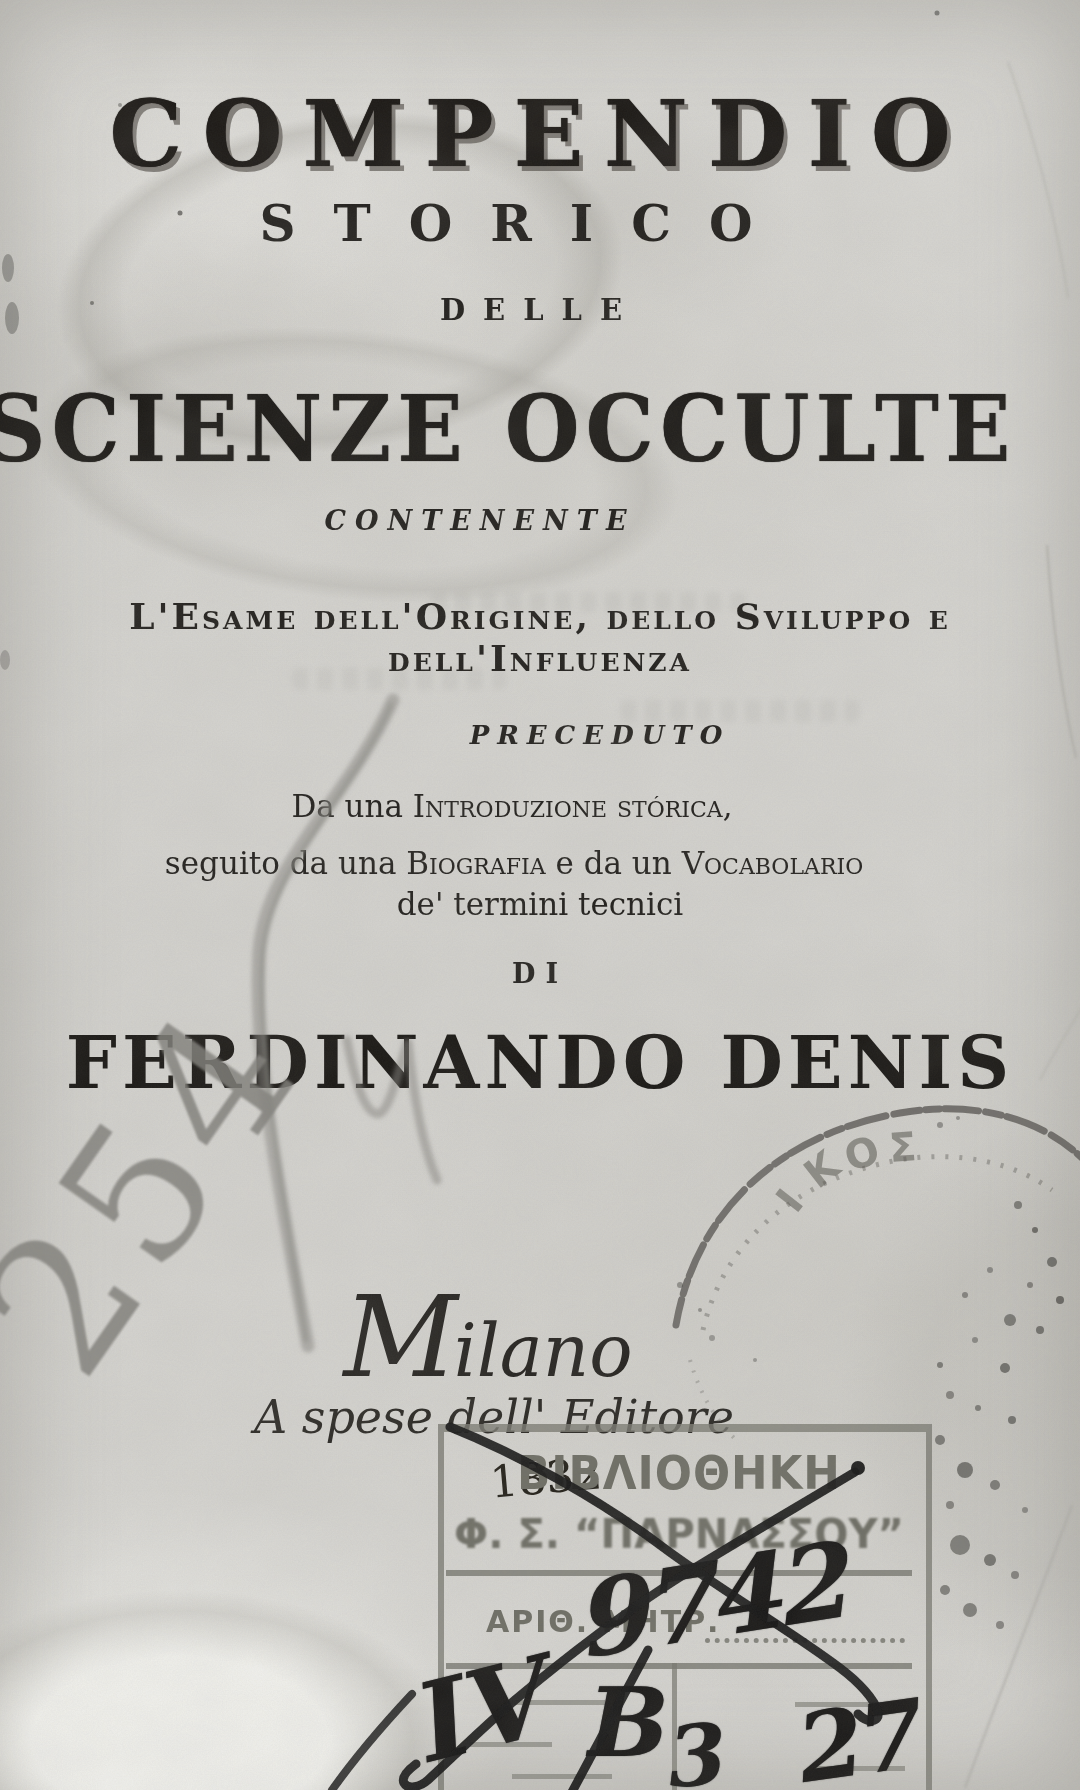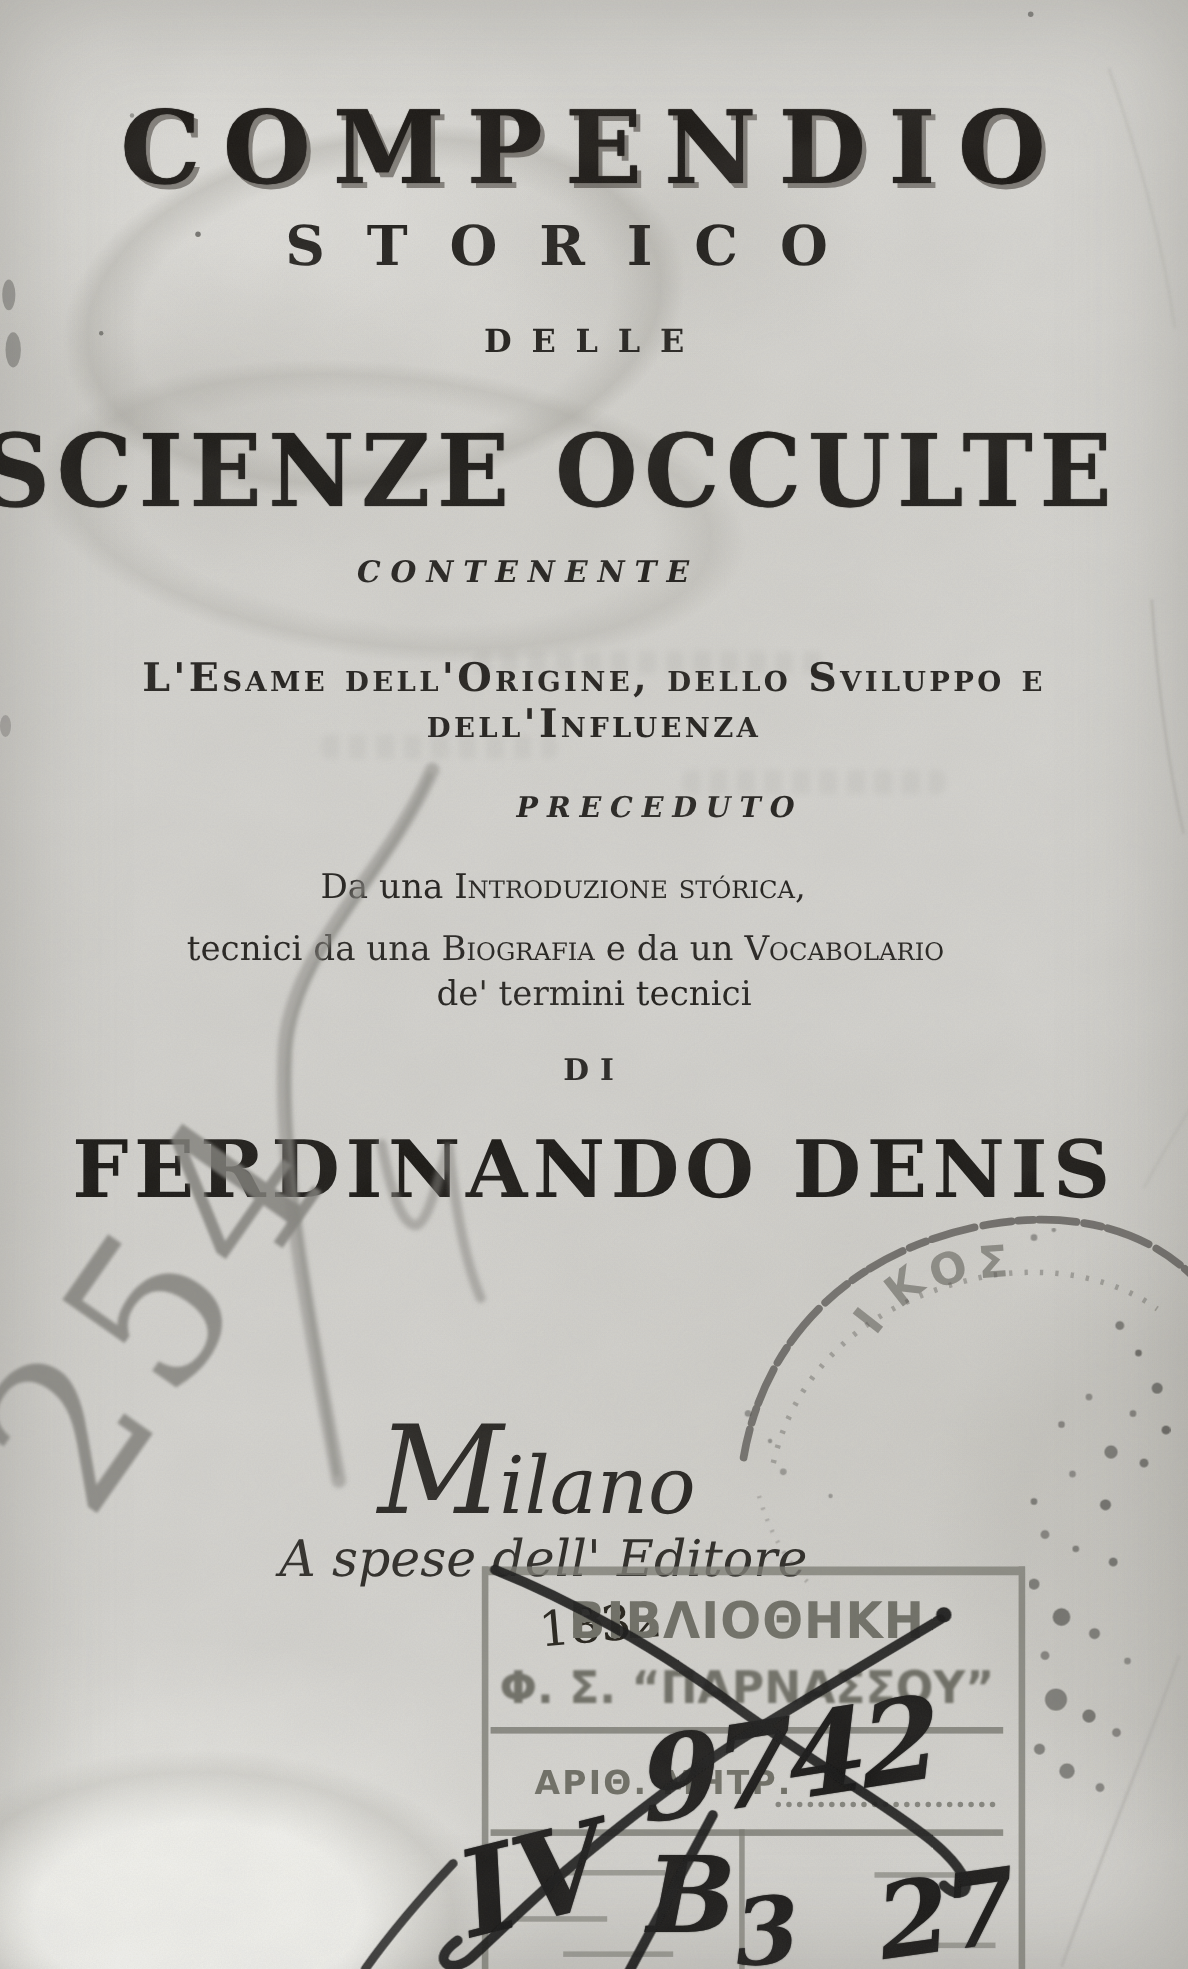--- a/index.html
+++ b/index.html
@@ -92,21 +92,21 @@
   <div class="abs ghost" style="left:620px;top:700px;width:240px;height:22px;"></div>
 
   <div class="abs ctr t-compendio">COMPENDIO</div>
   <div class="abs ctr t-storico">STORICO</div>
   <div class="abs ctr t-delle">DELLE</div>
   <div class="abs ctr t-scienze">SCIENZE OCCULTE</div>
   <div class="abs ctr t-contenente">CONTENENTE</div>
   <div class="abs ctr t-line1 sc">L'Esame dell'Origine, dello Sviluppo e dell'Influenza</div>
   <div class="abs ctr t-preceduto">PRECEDUTO</div>
   <div class="abs ctr t-intro1"><span>Da una </span><span class="sc">Introduzione stórica,</span></div>
-  <div class="abs ctr t-intro2"><span>tecnici da una </span><span class="sc">Biografia</span><span> e da un </span><span class="sc">Vocabolario</span></div>
+  <div class="abs ctr t-intro2"><span>seguito da una </span><span class="sc">Biografia</span><span> e da un </span><span class="sc">Vocabolario</span></div>
   <div class="abs ctr t-intro3">de' termini tecnici</div>
   <div class="abs ctr t-di">DI</div>
   <div class="abs ctr t-author">FERDINANDO DENIS</div>
 
   <div class="abs ctr t-milano">Milano</div>
   <div class="abs ctr t-spese">A spese dell' Editore</div>
   <div class="abs t-year">1832</div>
 
   <div class="abs stamp-box"></div>
   <div class="abs stampt s-bib">ΒΙΒΛΙΟΘΗΚΗ</div>

